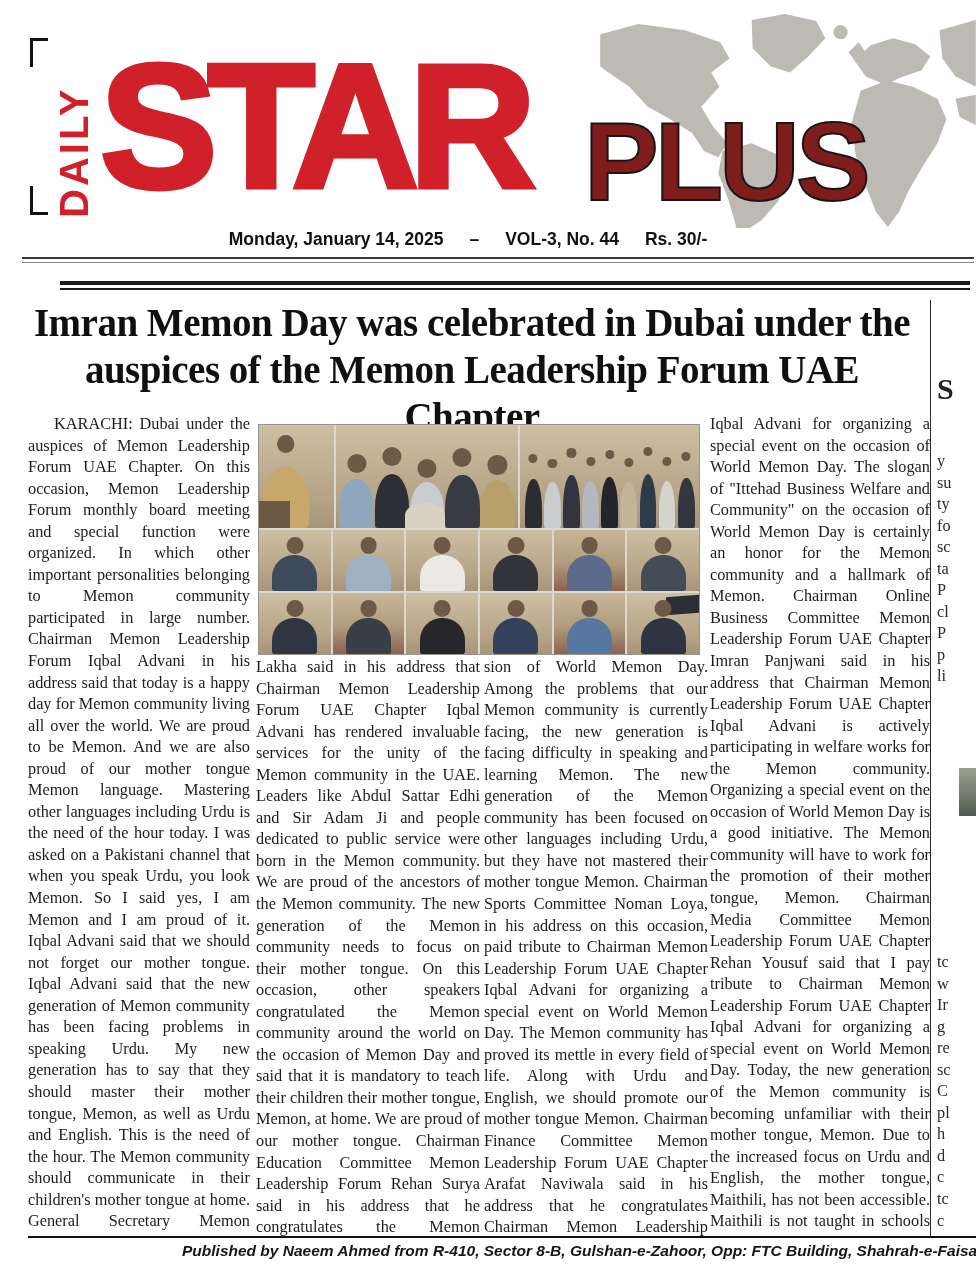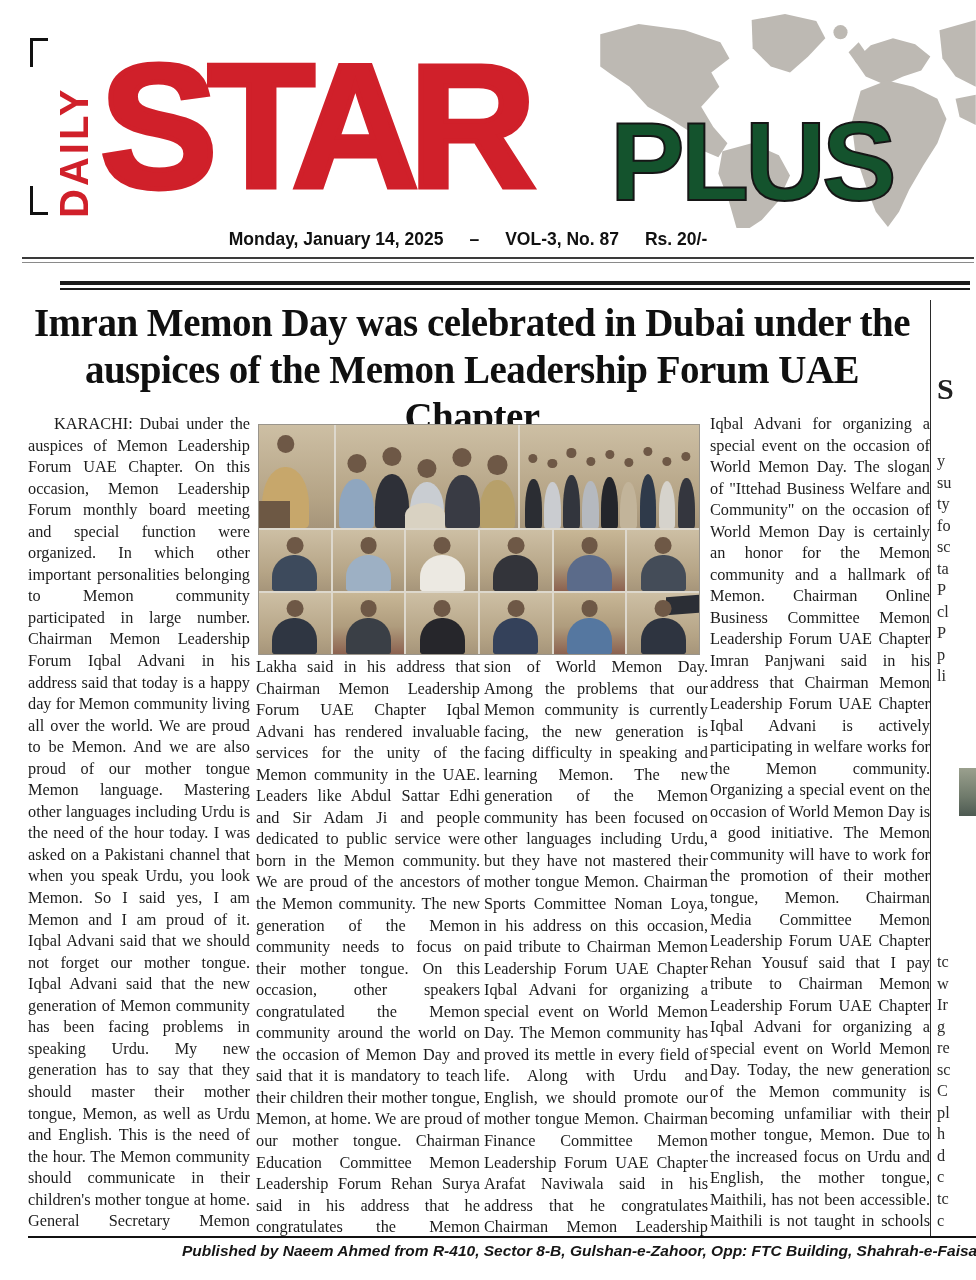--- a/index.html
+++ b/index.html
@@ -13,22 +13,22 @@
   .daily{position:absolute;left:52px;top:50px;height:168px;writing-mode:vertical-rl;
          transform:rotate(180deg);font-family:"Liberation Sans",sans-serif;font-weight:bold;
          font-size:40px;letter-spacing:3px;color:#d0202a;z-index:2;}
   .bracket-top{position:absolute;left:30px;top:38px;width:15px;height:26px;
          border-left:3px solid #111;border-top:3px solid #111;}
   .bracket-bottom{position:absolute;left:30px;top:186px;width:15px;height:26px;
          border-left:3px solid #111;border-bottom:3px solid #111;}
   .star{position:absolute;left:86px;top:38px;font-family:"Liberation Sans",sans-serif;
         font-weight:bold;font-size:176px;line-height:1;letter-spacing:-10px;color:#d0202a;
         -webkit-text-stroke:5px #d0202a;z-index:1;margin-left:14px;}
-  .plus{position:absolute;left:610px;top:106px;font-family:"Liberation Sans",sans-serif;
-        font-weight:bold;font-size:112px;line-height:1;letter-spacing:-4px;color:#14532d;
+  .plus{position:absolute;left:584px;top:106px;font-family:"Liberation Sans",sans-serif;
+        font-weight:bold;font-size:112px;line-height:1;letter-spacing:-4px;color:#7f1d1d;
         -webkit-text-stroke:2px #161616;z-index:1;}
 
   
   .dateline{position:absolute;left:0;top:229px;width:936px;display:flex;justify-content:center;
         gap:26px;font-family:"Liberation Sans",sans-serif;font-weight:bold;font-size:17.5px;color:#111;}
   .rule-thin{position:absolute;left:22px;right:2px;top:257px;height:3px;
         border-top:2px solid #3a3a3a;border-bottom:1px solid #8a8a8a;}
   .rule-thick{position:absolute;left:60px;right:6px;top:281px;height:3px;
         border-top:4px solid #1a1a1a;border-bottom:2px solid #1a1a1a;}
 
@@ -109,22 +109,22 @@
     <span class="bracket-top"></span>
     <span class="bracket-bottom"></span>
     <div class="daily">DAILY</div>
     <div class="star">STAR</div>
     <div class="plus">PLUS</div>
   </div>
 
   <div class="dateline">
     <span>Monday, January 14, 2025</span>
     <span>–</span>
-    <span>VOL-3, No. 87</span>
-    <span>Rs. 20/-</span>
+    <span>VOL-3, No. 44</span>
+    <span>Rs. 30/-</span>
   </div>
   <div class="rule-thin"></div>
   <div class="rule-thick"></div>
 
   <div class="headline">
     <div>Imran Memon Day was celebrated in Dubai under the</div>
     <div>auspices of the Memon Leadership Forum UAE Chapter</div>
   </div>
 
   <div class="divider-v"></div>

